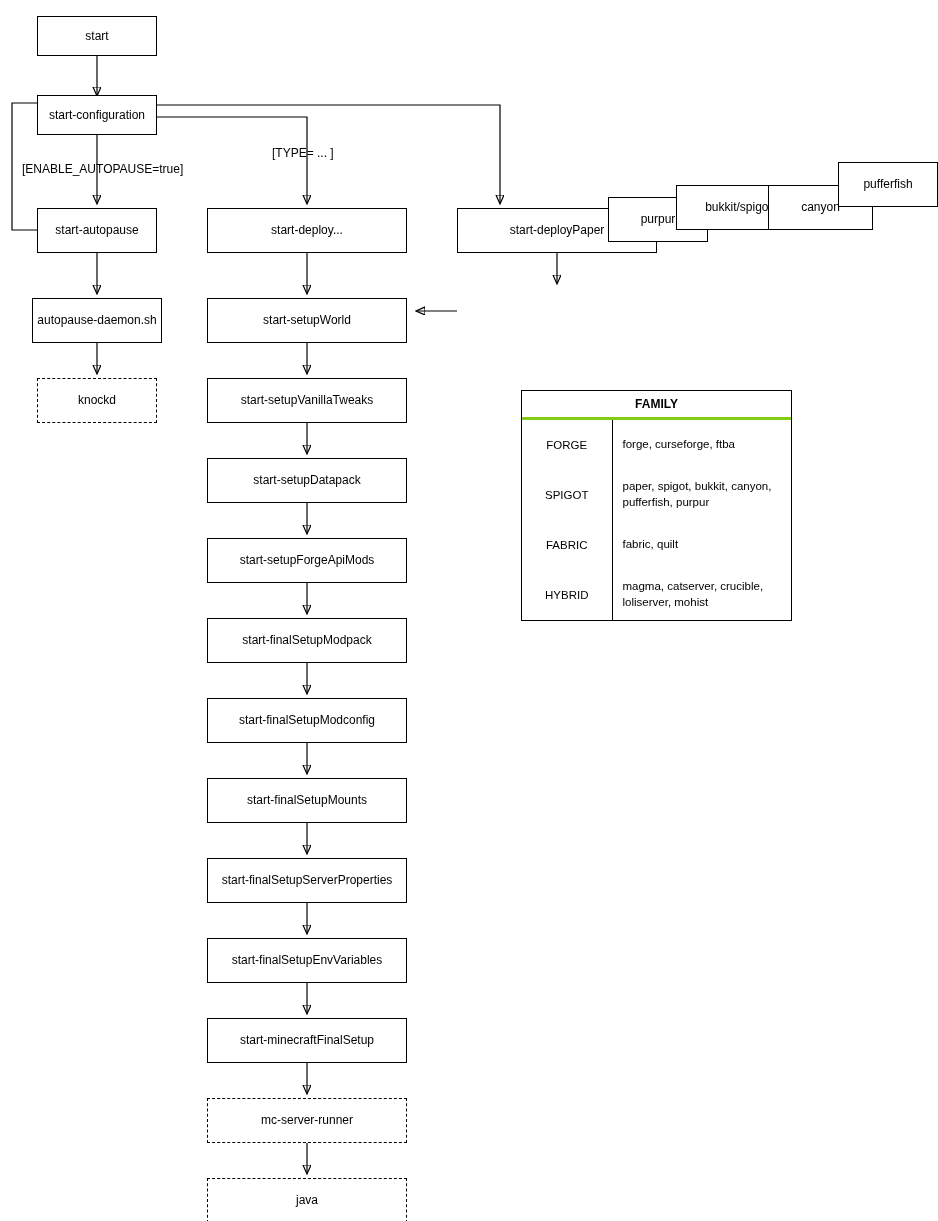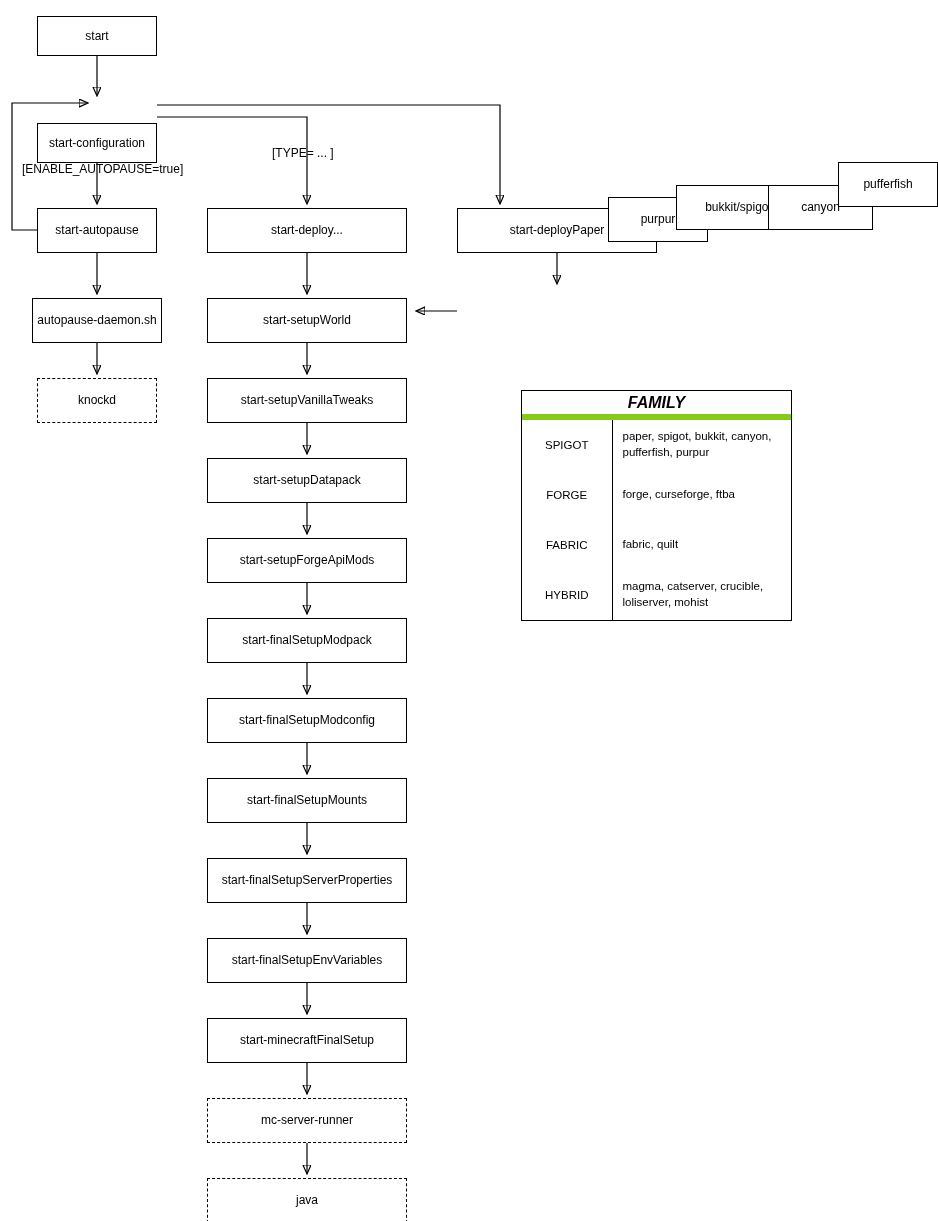--- a/index.html
+++ b/index.html
@@ -70,24 +70,23 @@
     border: 1px solid #000000;
     background: #ffffff;
     z-index: 5;
   }
   .legend-title {
     box-sizing: border-box;
     height: 29px;
     display: flex;
     align-items: center;
     justify-content: center;
-    font-size: 16px;
+    font-size: 12px;
     font-weight: bold;
-    border-bottom: 6px solid #84cc16;
-    font-style: italic;
+    border-bottom: 3px solid #84cc16;
   }
   .legend-body {
     display: table;
     width: 100%;
     border-collapse: collapse;
   }
   .legend-row {
     display: table-row;
   }
   .legend-key, .legend-val {
@@ -149,21 +148,21 @@
     <line x1="307" y1="743" x2="307" y2="773" marker-end="url(#arrow)"></line>
     <line x1="307" y1="823" x2="307" y2="853" marker-end="url(#arrow)"></line>
     <line x1="307" y1="903" x2="307" y2="933" marker-end="url(#arrow)"></line>
     <line x1="307" y1="983" x2="307" y2="1013" marker-end="url(#arrow)"></line>
     <line x1="307" y1="1063" x2="307" y2="1093" marker-end="url(#arrow)"></line>
     <line x1="307" y1="1143" x2="307" y2="1173" marker-end="url(#arrow)"></line>
   </svg>
 
   <div class="node" style="left:37px; top:16px; width:120px; height:40px;">start</div>
 
-  <div class="node" style="left:37px; top:95px; width:120px; height:40px;margin-top:28px;">start-configuration</div>
+  <div class="node" style="left:37px; top:95px; width:120px; height:40px;">start-configuration</div>
 
   <div class="node" style="left:37px; top:208px; width:120px; height:45px;">start-autopause</div>
 
   <div class="node" style="left:32px; top:298px; width:130px; height:45px;">autopause-daemon.sh</div>
 
   <div class="node" style="left:207px; top:208px; width:200px; height:45px;">start-deploy...</div>
 
   <div class="node dashed" style="left:37px; top:378px; width:120px; height:45px;">knockd</div>
 
   <div class="node stacked" style="left:838px; top:162px; width:100px; height:45px; z-index:9;">pufferfish</div>
@@ -199,28 +198,28 @@
   <div class="node dashed" style="left:207px; top:1178px; width:200px; height:45px;">java</div>
 
   <div class="edge-label" style="left:22px; top:162px;">[ENABLE_AUTOPAUSE=true]</div>
 
   <div class="edge-label" style="left:272px; top:146px;">[TYPE= ... ]</div>
 
   <div class="legend">
     <div class="legend-title">FAMILY</div>
     <div class="legend-body">
       <div class="legend-row">
+        <div class="legend-key">FORGE</div>
+        <div class="legend-val">forge, curseforge, ftba</div>
+      </div>
+      <div class="legend-row">
         <div class="legend-key">SPIGOT</div>
         <div class="legend-val">paper, spigot, bukkit, canyon, pufferfish, purpur</div>
       </div>
       <div class="legend-row">
-        <div class="legend-key">FORGE</div>
-        <div class="legend-val">forge, curseforge, ftba</div>
-      </div>
-      <div class="legend-row">
         <div class="legend-key">FABRIC</div>
         <div class="legend-val">fabric, quilt</div>
       </div>
       <div class="legend-row">
         <div class="legend-key">HYBRID</div>
         <div class="legend-val">magma, catserver, crucible, loliserver, mohist</div>
       </div>
     </div>
   </div>
 

